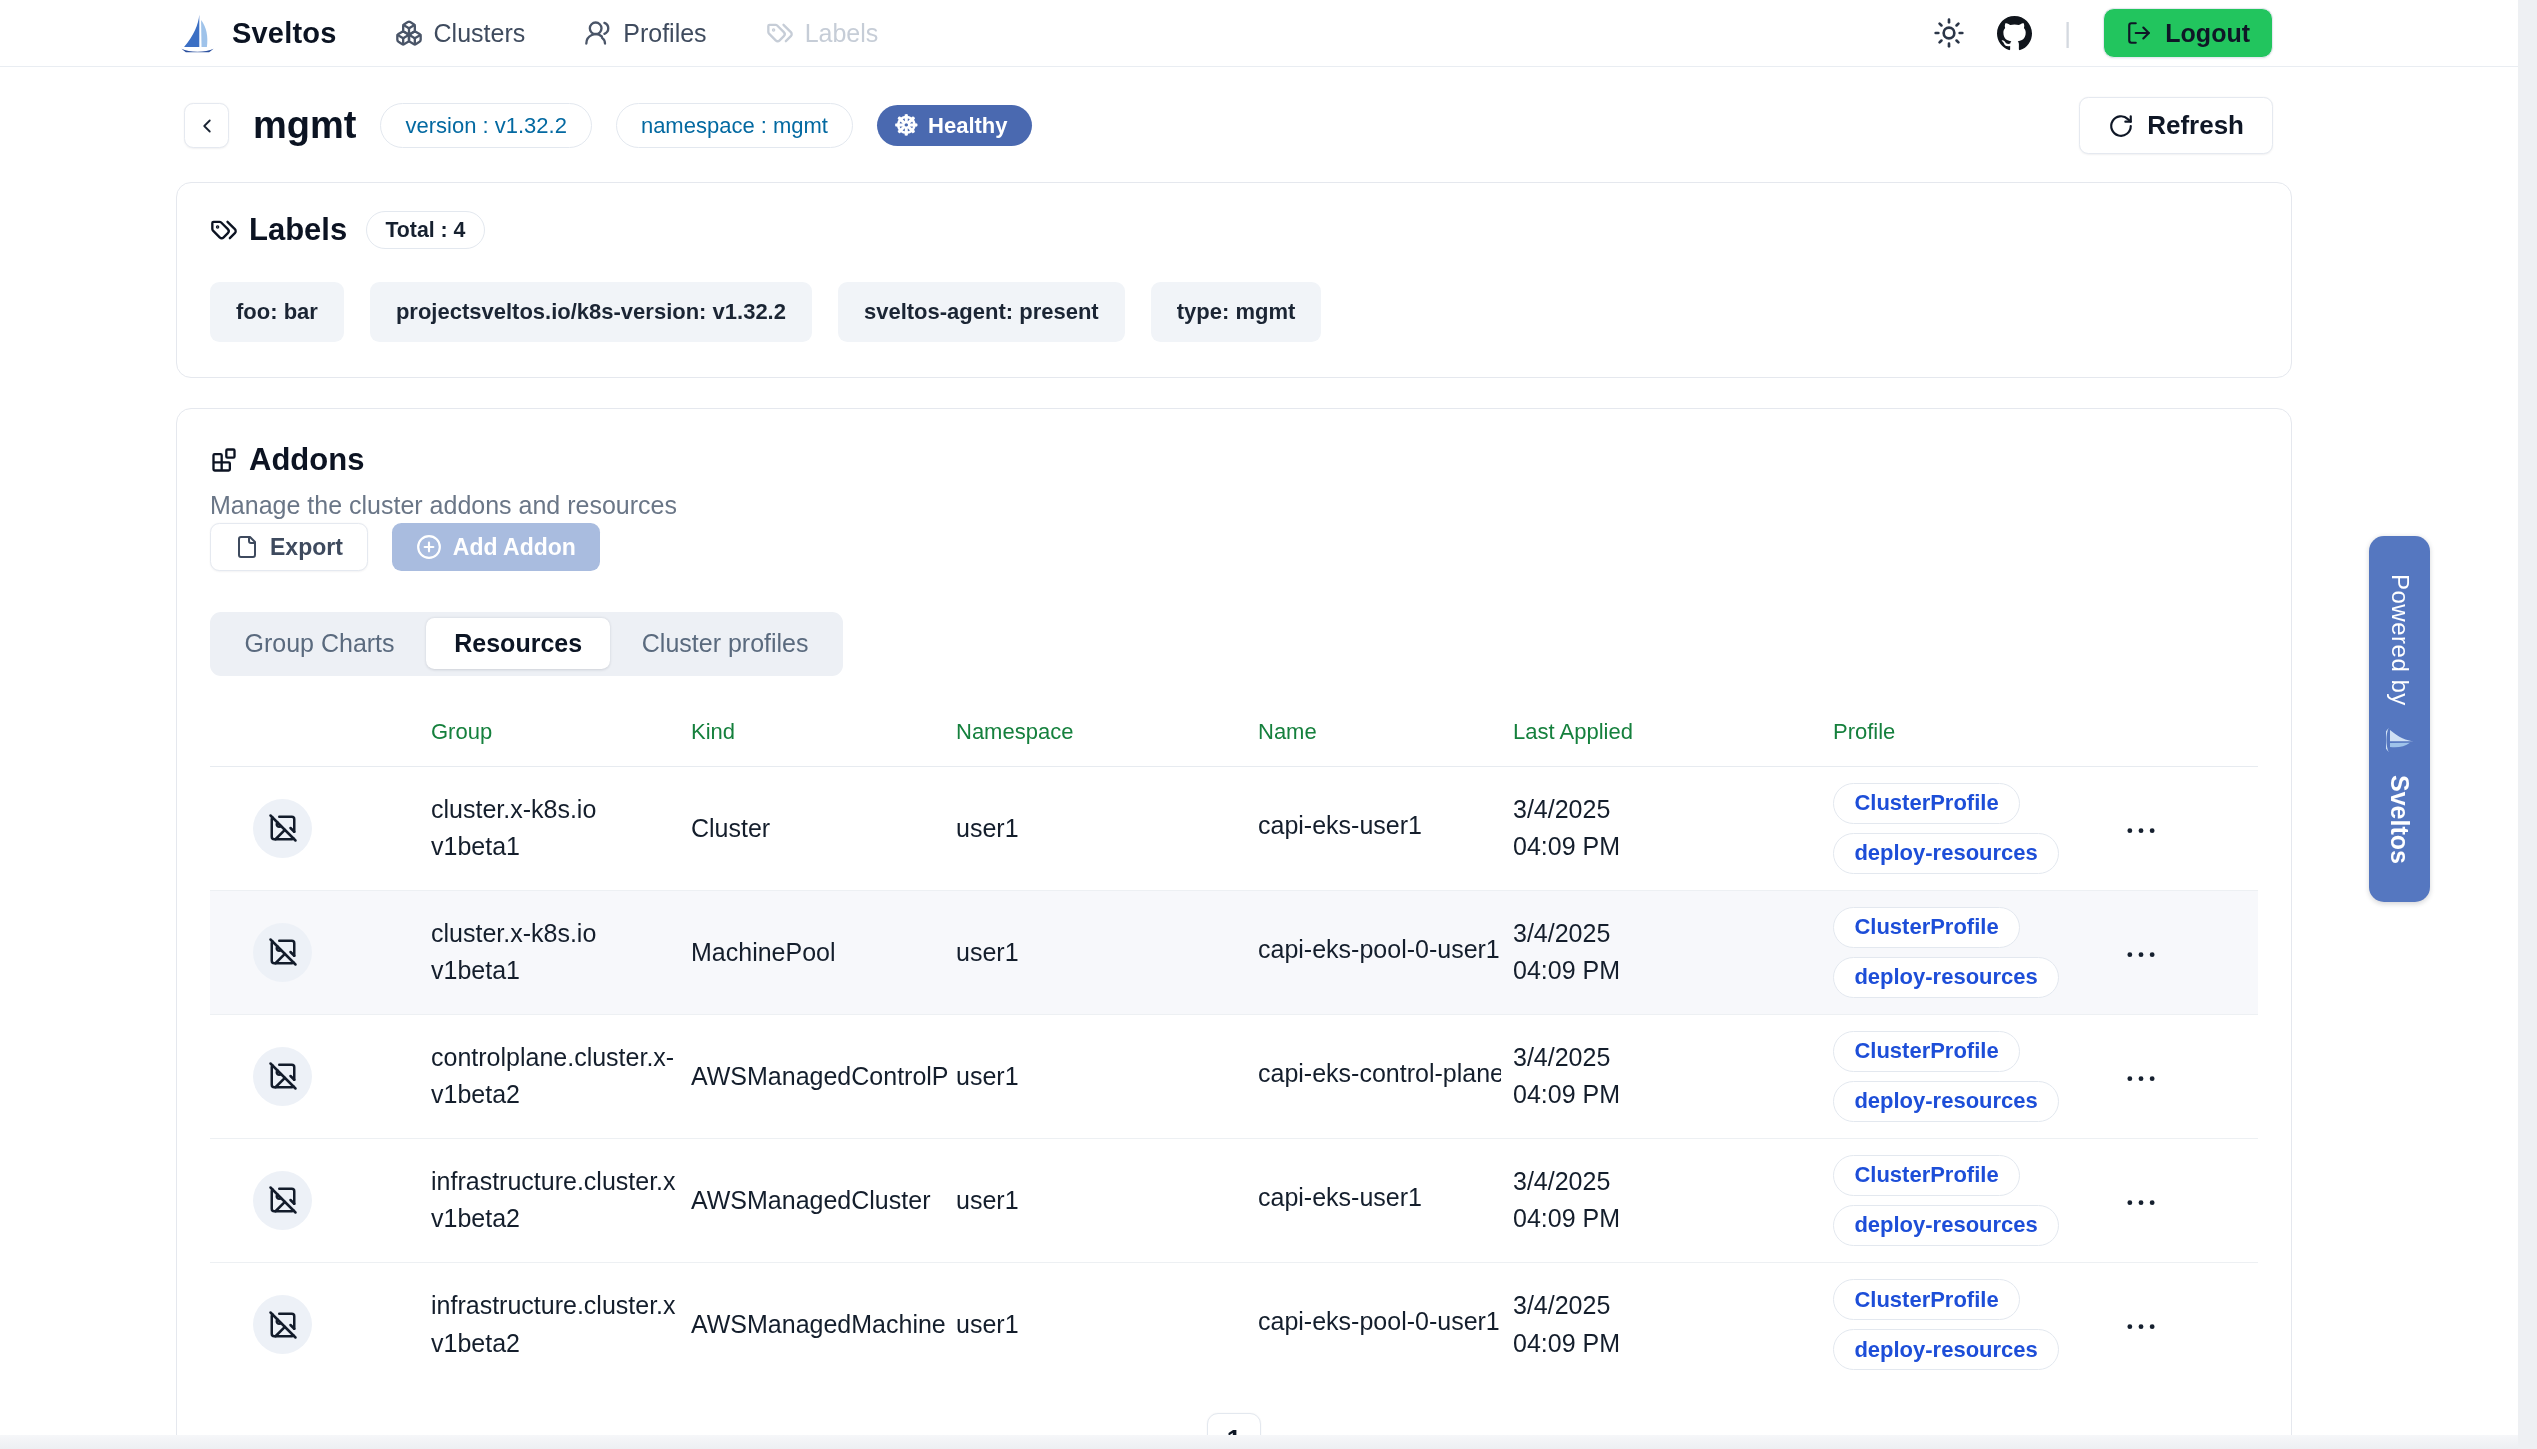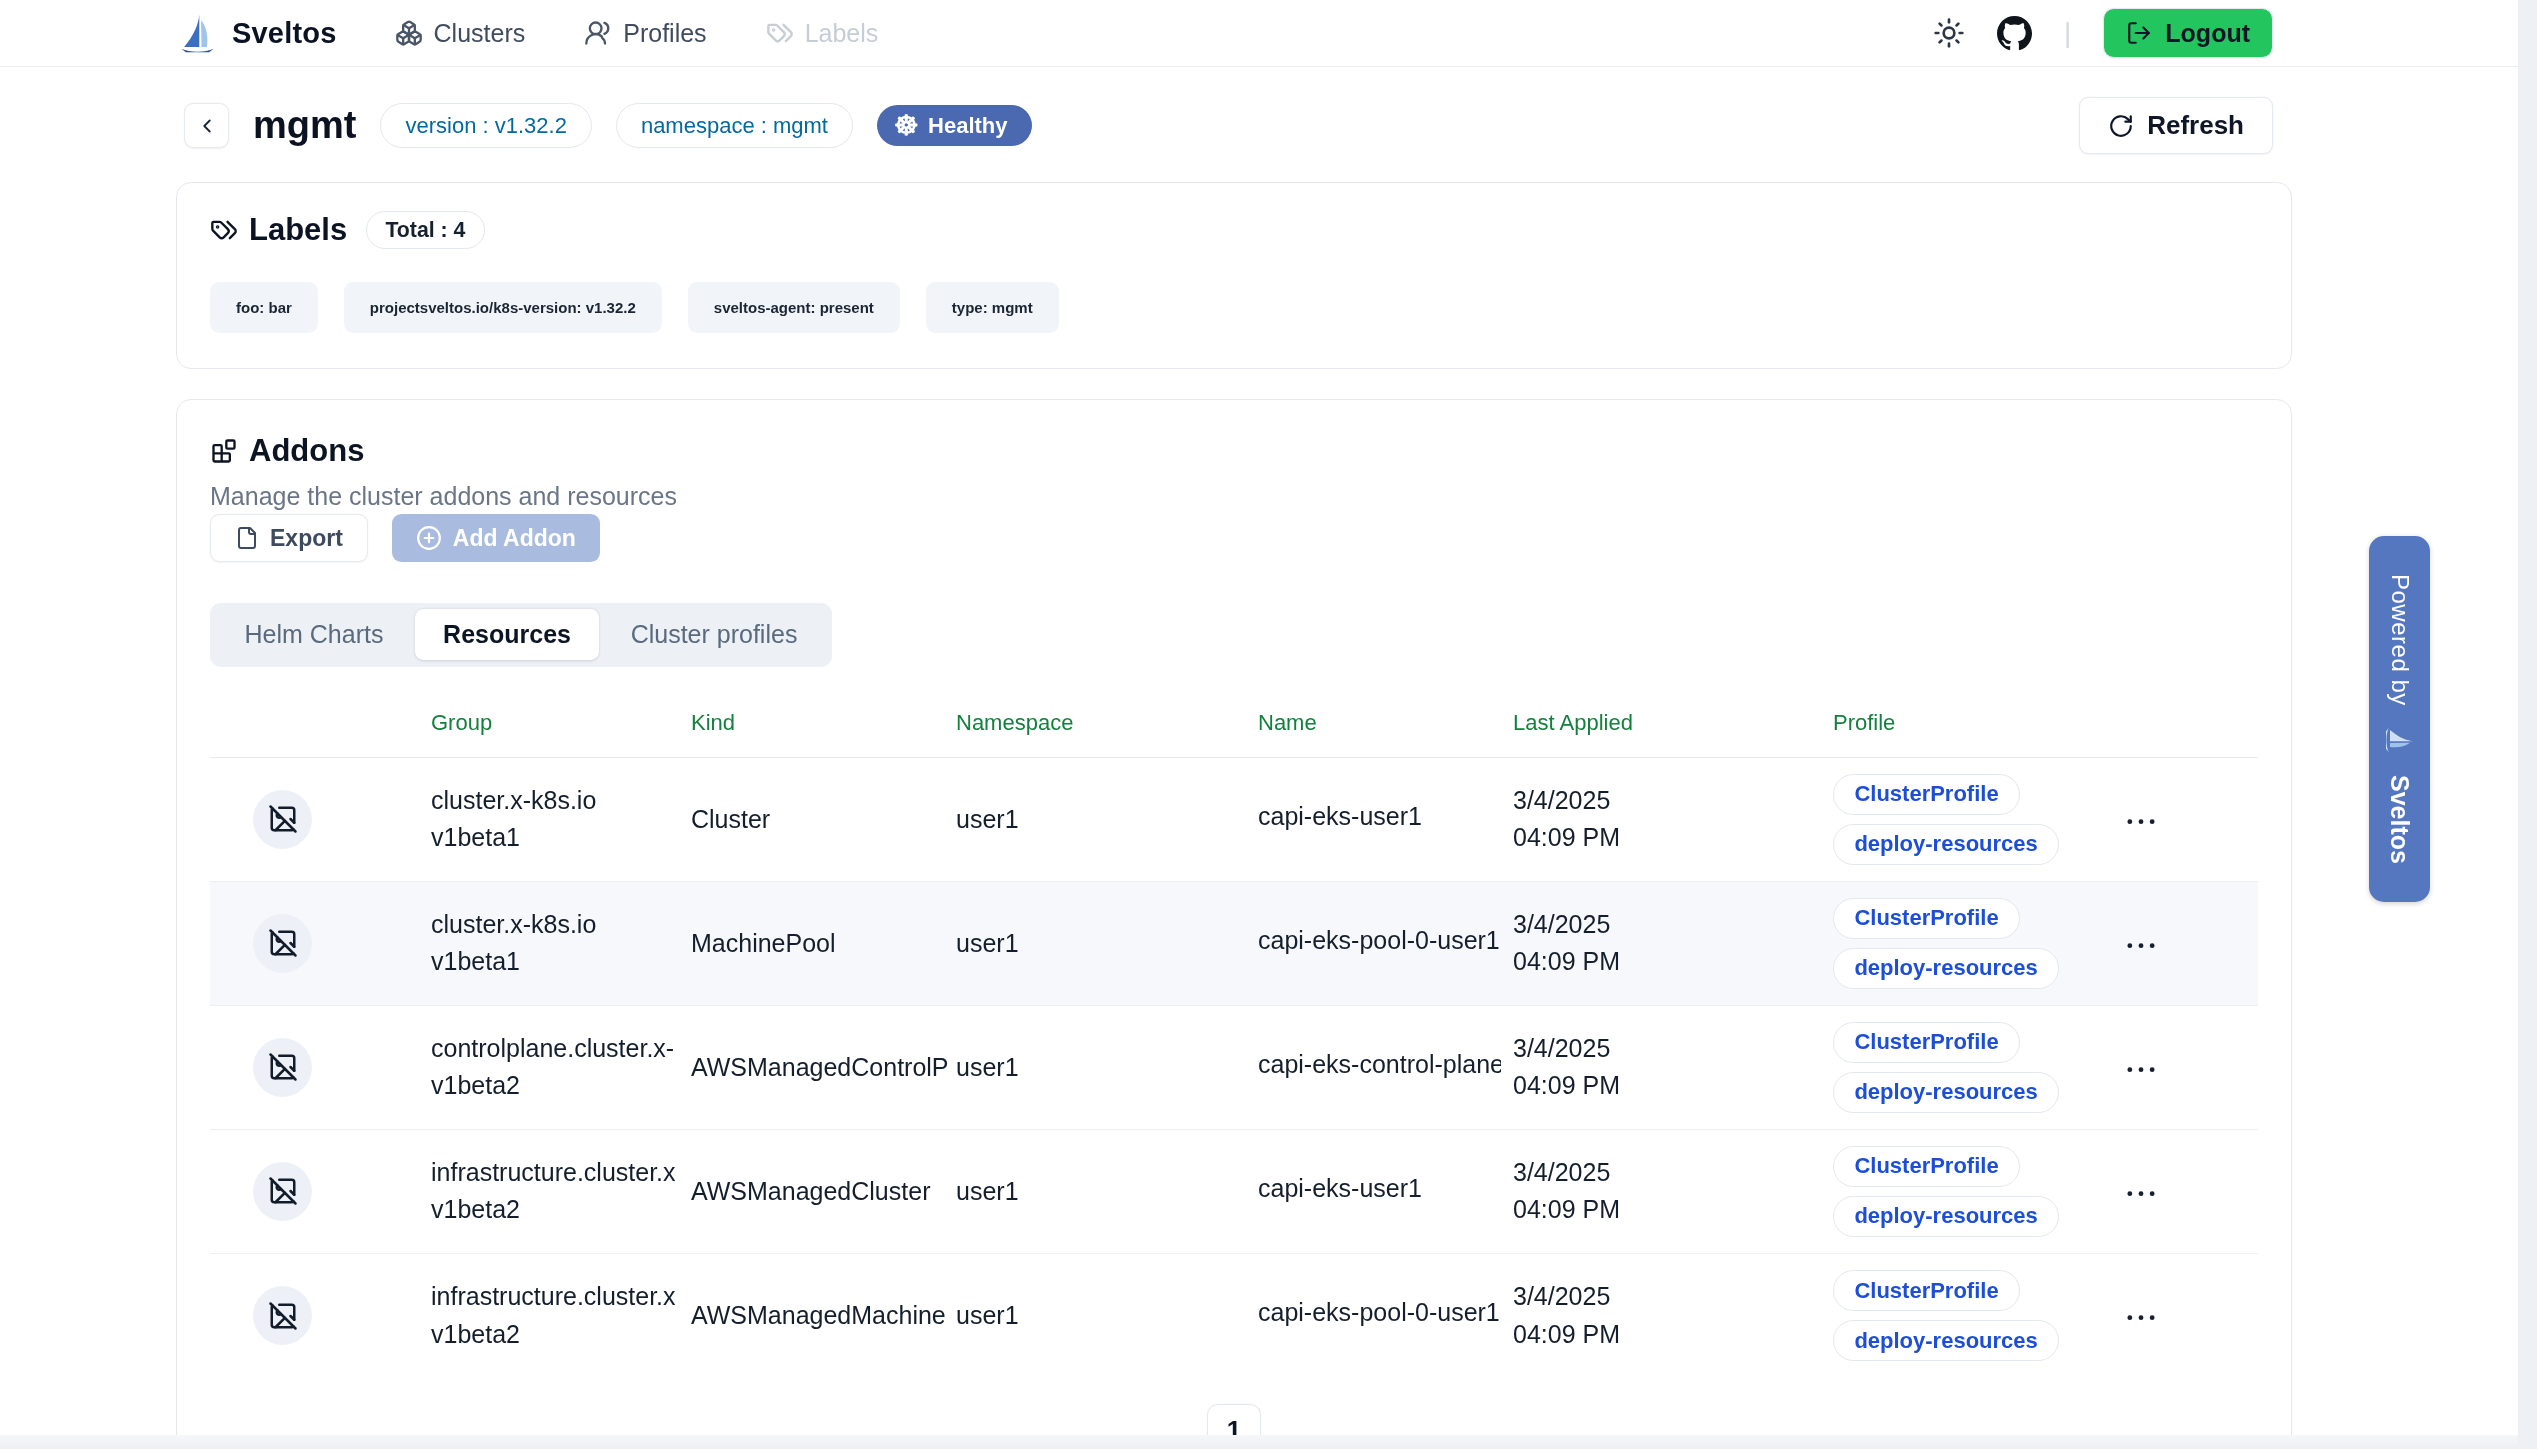--- a/index.html
+++ b/index.html
@@ -61,21 +61,21 @@
   
   .card {
     margin-left:176px; width:2116px; background:#fff;
     border:1.9px solid #e5e8ee; border-radius:15px;
   }
   .labels-card { margin-top:28px; padding:28px 33px 35px; }
   .card-head { display:flex; align-items:center; gap:18.6px; }
   .card-title { font-size:31px; font-weight:800; color:#0c1322; display:flex; align-items:center; gap:11px; }
   .total-pill { border:1.9px solid #e3e8ef; border-radius:9281px; padding:5.6px 18.6px; font-size:21.3px; font-weight:700; color:#16202f; }
   .chips { margin-top:33px; display:flex; gap:26px; }
-  .chip { background:#f1f4f8; border-radius:9.3px; padding:16.7px 26px; font-size:15px; font-weight:700; color:#1b2534; }
+  .chip { background:#f1f4f8; border-radius:9.3px; padding:16.7px 26px; font-size:22px; font-weight:700; color:#1b2534; }
 
   .addons-card { margin-top:30px; padding:33px 33px 24px; }
   .addons-sub { margin-top:13px; font-size:25px; color:#6a7687; }
   .actions-row { display:flex; justify-content:flex-start; gap:24px; margin-top:3.7px; }
   .export-btn {
     display:flex; align-items:center; gap:11px; background:#fff; cursor:pointer;
     border:1.9px solid #e5e9f0; border-radius:9.3px; padding:9.3px 24px;
     font-family:inherit; font-size:23px; font-weight:700; color:#3e4a5e;
     box-shadow:0 0.9px 1.9px rgba(16,24,40,.05);
   }
@@ -307,21 +307,21 @@
             <circle cx="12" cy="12" r="10"></circle>
               <path d="M8 12h8"></path>
               <path d="M12 8v8"></path>
           </svg>
         </span>
         <span>Add Addon</span>
       </button>
     </div>
 
     <div class="tabs">
-      <button class="tab">Helm Charts</button>
+      <button class="tab">Group Charts</button>
       <button class="tab active">Resources</button>
       <button class="tab">Cluster profiles</button>
     </div>
 
     
     <div class="tbl">
       <div class="thead">
         <div class="cell"></div>
         <div class="cell">Group</div>
         <div class="cell">Kind</div>

